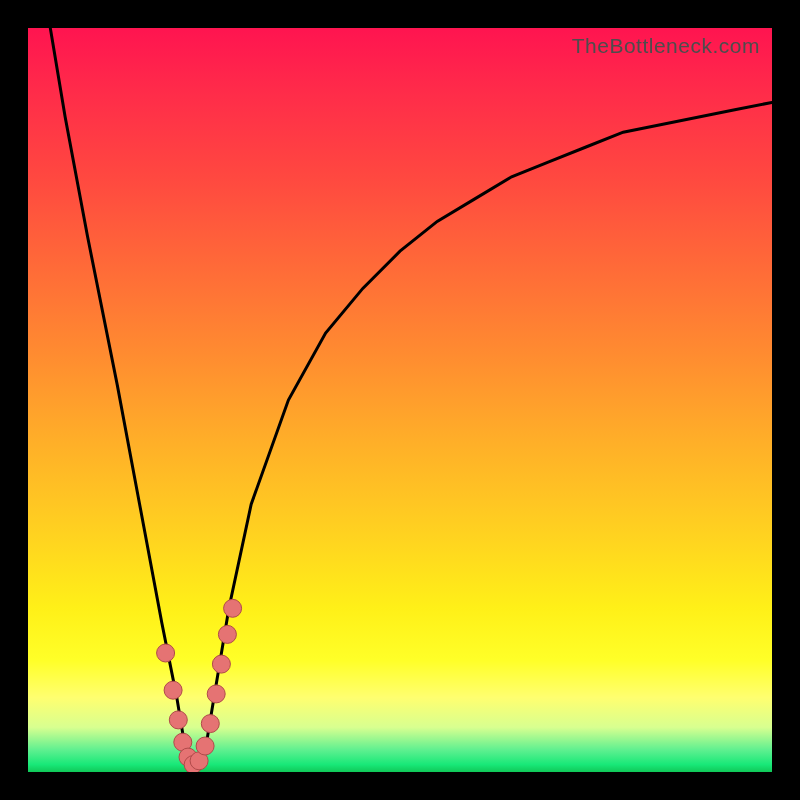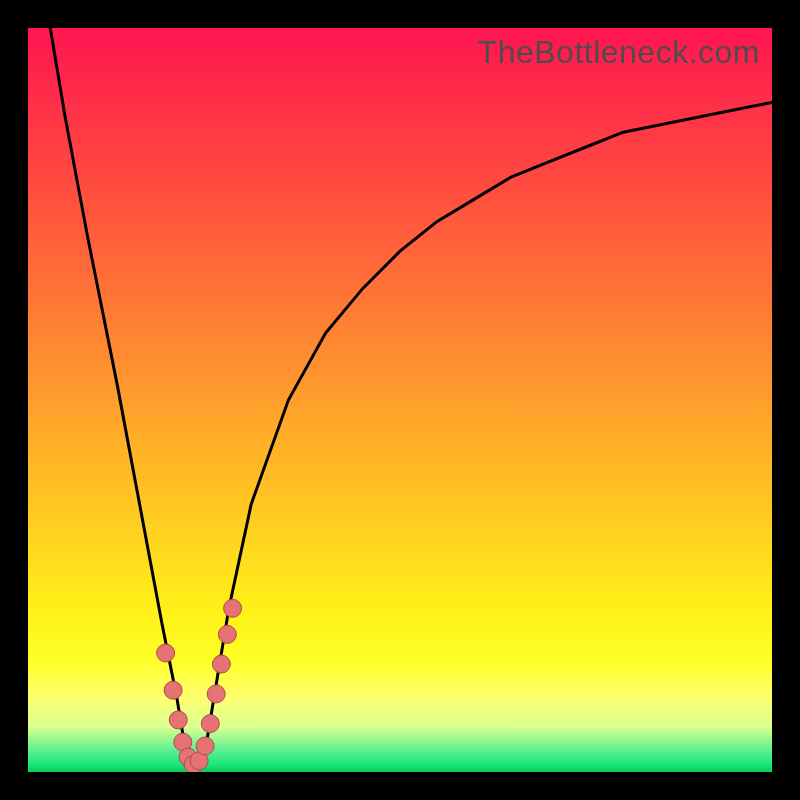--- a/index.html
+++ b/index.html
@@ -44,21 +44,21 @@
       #60f090 97%,
       #18e878 99%,
       #10c858 100%
     );
   }
   .watermark {
     position: absolute;
     top: 6px;
     right: 12px;
     color: #4d4d4d;
-    font-size: 32px;
+    font-size: 21px;
     letter-spacing: 0.5px;
     font-weight: 400;
     user-select: none;
   }
   svg {
     position: absolute;
     left: 0; top: 0;
   }
   .curve {
     fill: none;

